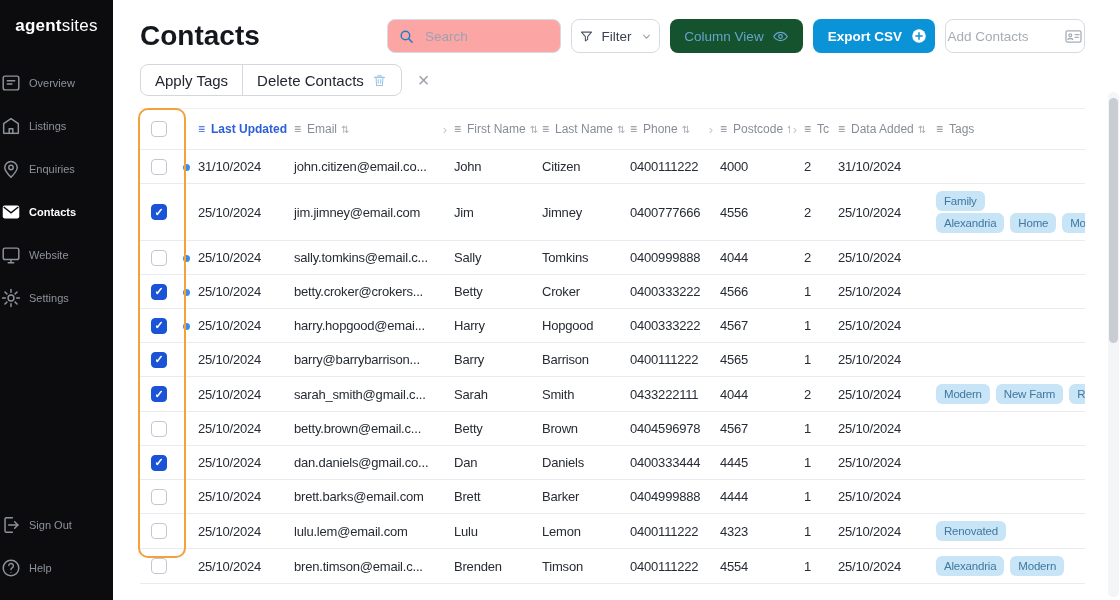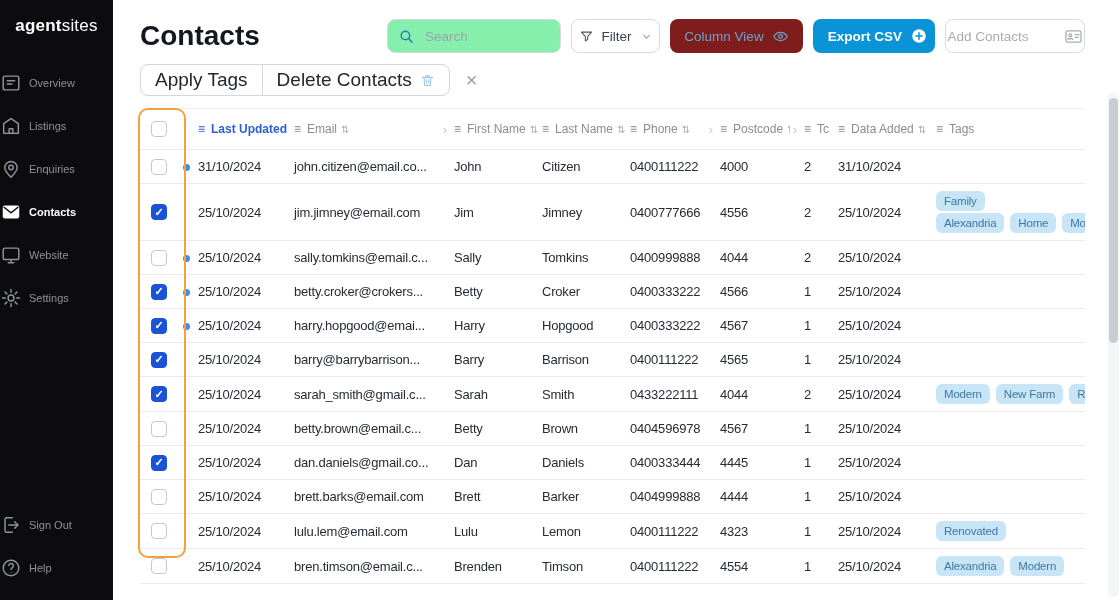--- a/index.html
+++ b/index.html
@@ -30,40 +30,40 @@
   .sidebar-footer { margin-top:auto; width:100%; display:flex; flex-direction:column; }
 
   
   .main { flex:1; position:relative; padding:14px 35px 0 27px; overflow:hidden; }
 
   .header-row { display:flex; align-items:center; gap:10px; height:44px; }
   .page-title { font-size:28px; font-weight:700; color:#15171e; margin:0; margin-right:auto; }
 
   .search-box {
     width:174px; height:34px; border:1px solid #d7dbe1; border-radius:8px;
-    display:flex; align-items:center; padding:0 10px; gap:8px; background:#86efac;
+    display:flex; align-items:center; padding:0 10px; gap:8px; background:#fca5a5;
   }
   .search-box input {
     border:none; outline:none; flex:1; min-width:0; font-size:13.5px;
     color:#374151; font-family:inherit; background:transparent;
   }
   .search-box input::placeholder { color:#9ca3af; }
 
   .btn {
     height:34px; border-radius:8px; display:flex; align-items:center;
     justify-content:center; gap:8px; font-size:13.5px; cursor:pointer; white-space:nowrap;
   }
   .btn-filter { width:89px; border:1px solid #d7dbe1; color:#394150; background:#fff; }
-  .btn-colview { width:133px; background:#7f1d1d; color:#67a3cb; font-weight:500; }
+  .btn-colview { width:133px; background:#14532d; color:#67a3cb; font-weight:500; }
   .btn-export { width:122px; background:#0b93d8; color:#ffffff; font-weight:600;padding-left:8px; }
   .btn-add { width:140px; border:1px solid #d7dbe1; color:#a6acb6; font-weight:500; background:#fff;gap:35px; }
 
   .toolbar-row { margin-top:6px; display:flex; align-items:center; gap:12px; height:32px; }
   .seg { display:flex; align-items:center; height:32px; border:1px solid #d3d7dd; border-radius:8px; overflow:hidden; background:#fff; }
-  .seg-btn { padding:0 14px; display:flex; align-items:center; gap:8px; font-size:19px; color:#23272f; height:100%; cursor:pointer; }
+  .seg-btn { padding:0 14px; display:flex; align-items:center; gap:8px; font-size:15px; color:#23272f; height:100%; cursor:pointer; }
   .seg-divider { width:1px; height:100%; background:#d3d7dd; }
   .close-x { font-size:20px; color:#9aa1aa; cursor:pointer; padding:0 4px; line-height:1; }
 
   
   .table-wrap { margin-top:12px; overflow:hidden; }
   table { border-collapse:collapse; table-layout:fixed; width:1022px; border-top:1px solid #edeff2; }
   th, td { border-bottom:1px solid #e9ebef; }
   th {
     font-weight:400; font-size:12px; color:#878d97; text-align:left;
     padding:13px 4px; white-space:nowrap; overflow:hidden;

